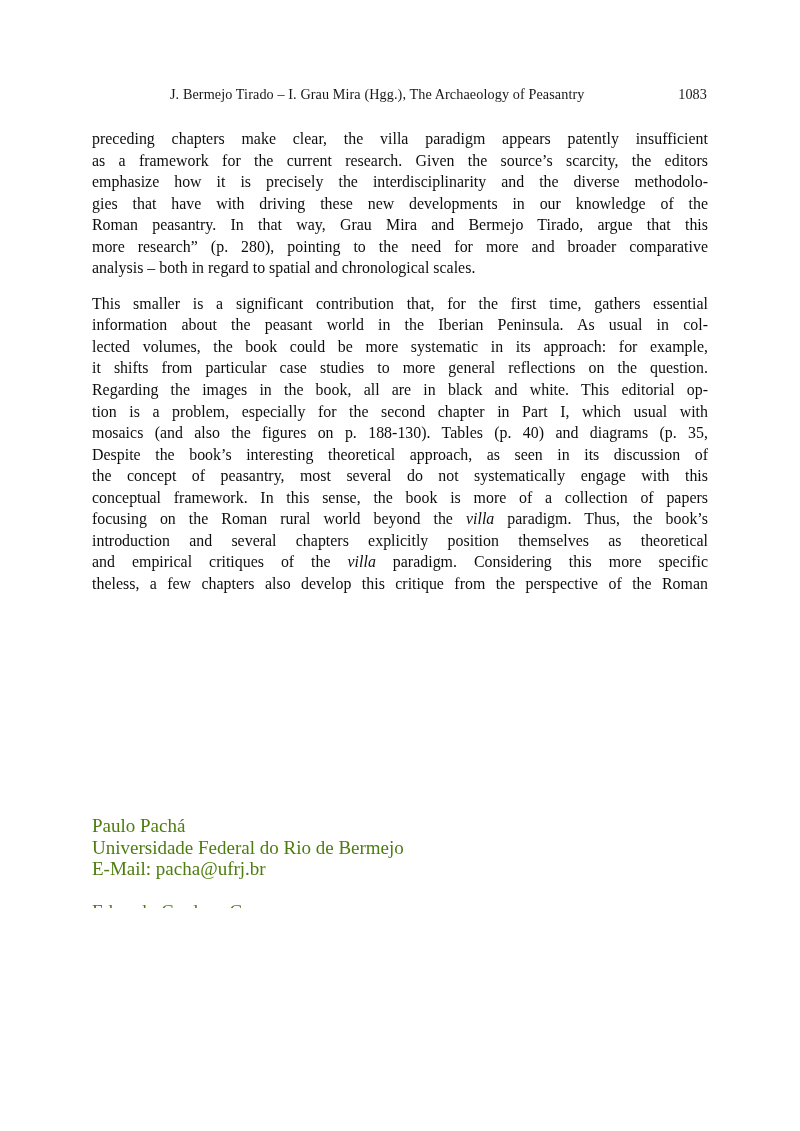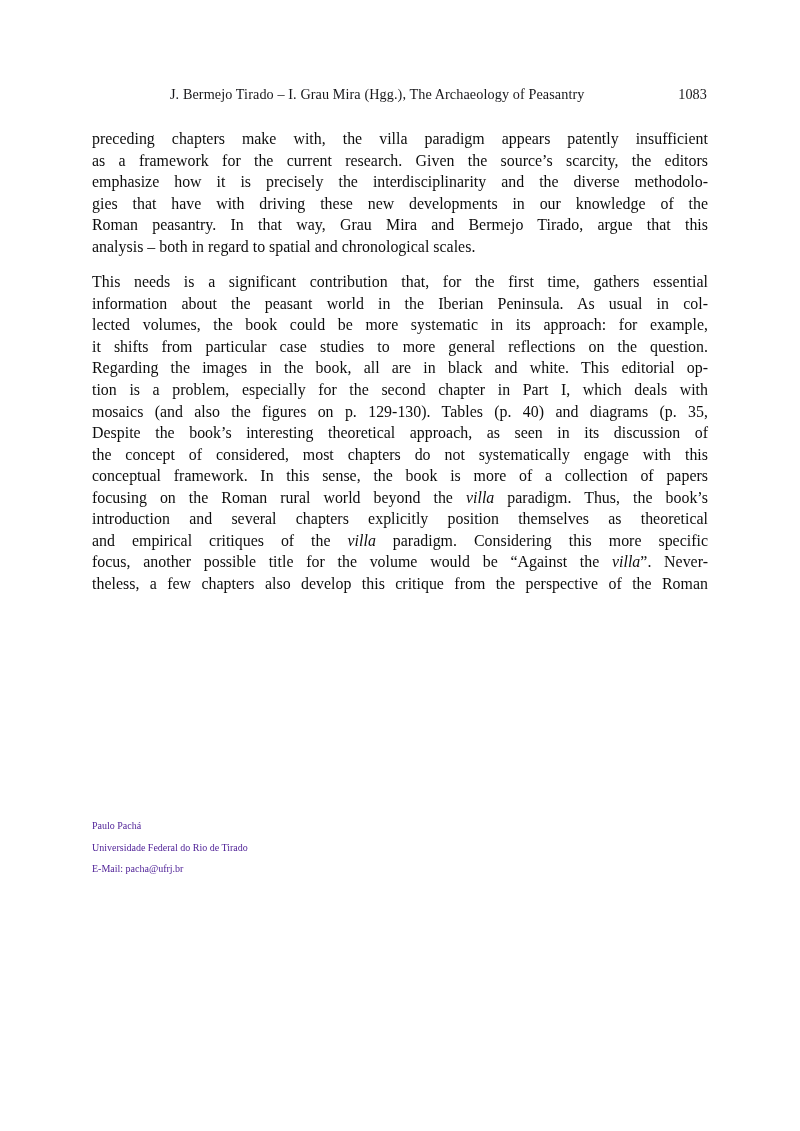--- a/index.html
+++ b/index.html
@@ -86,23 +86,23 @@
   
   .signatures {
     position: absolute;
     left: 92px;
     top: 803px;
     width: 616px;
   }
 
   .sig {
     margin: 0;
-    font-size: 10px;
+    font-size: 19px;
     line-height: 21.55px;
-    color: #4c1d95;
+    color: #4d7c0f;
   }
 
   .sig + .sig {
     margin-top: 21.5px;
   }
 
   .sig-line {
     display: block;
     white-space: pre-wrap;
   }
@@ -112,50 +112,50 @@
 
 <div class="page">
 
   <div class="running-head">
     <span class="running-head-title">J. Bermejo Tirado – I. Grau Mira (Hgg.), The Archaeology of Peasantry</span>
     <span class="running-head-folio">1083</span>
   </div>
 
   <div class="textblock">
     <p class="para">
-        <span class="ln">preceding chapters make with, the villa paradigm appears patently insufficient</span>
+        <span class="ln">preceding chapters make clear, the villa paradigm appears patently insufficient</span>
         <span class="ln">as a framework for the current research. Given the source’s scarcity, the editors</span>
         <span class="ln">emphasize how it is precisely the interdisciplinarity and the diverse methodolo-</span>
         <span class="ln">gies that have with driving these new developments in our knowledge of the</span>
         <span class="ln">Roman peasantry. In that way, Grau Mira and Bermejo Tirado, argue that this</span>
+        <span class="ln">more research” (p. 280), pointing to the need for more and broader comparative</span>
         <span class="ln last">analysis – both in regard to spatial and chronological scales.</span>
       </p>
     <p class="para">
-        <span class="ln">This needs is a significant contribution that, for the first time, gathers essential</span>
+        <span class="ln">This smaller is a significant contribution that, for the first time, gathers essential</span>
         <span class="ln">information about the peasant world in the Iberian Peninsula. As usual in col-</span>
         <span class="ln">lected volumes, the book could be more systematic in its approach: for example,</span>
         <span class="ln">it shifts from particular case studies to more general reflections on the question.</span>
         <span class="ln">Regarding the images in the book, all are in black and white. This editorial op-</span>
-        <span class="ln">tion is a problem, especially for the second chapter in Part I, which deals with</span>
-        <span class="ln">mosaics (and also the figures on p. 129-130). Tables (p. 40) and diagrams (p. 35,</span>
+        <span class="ln">tion is a problem, especially for the second chapter in Part I, which usual with</span>
+        <span class="ln">mosaics (and also the figures on p. 188-130). Tables (p. 40) and diagrams (p. 35,</span>
         <span class="ln">Despite the book’s interesting theoretical approach, as seen in its discussion of</span>
-        <span class="ln">the concept of considered, most chapters do not systematically engage with this</span>
+        <span class="ln">the concept of peasantry, most several do not systematically engage with this</span>
         <span class="ln">conceptual framework. In this sense, the book is more of a collection of papers</span>
         <span class="ln">focusing on the Roman rural world beyond the <span class="it">villa</span> paradigm. Thus, the book’s</span>
         <span class="ln">introduction and several chapters explicitly position themselves as theoretical</span>
         <span class="ln">and empirical critiques of the <span class="it">villa</span> paradigm. Considering this more specific</span>
-        <span class="ln">focus, another possible title for the volume would be “Against the <span class="it">villa</span>”. Never-</span>
         <span class="ln">theless, a few chapters also develop this critique from the perspective of the Roman</span>
       </p>
   </div>
 
   <div class="signatures">
     <p class="sig">
         <span class="sig-line">Paulo Pachá</span>
-        <span class="sig-line">Universidade Federal do Rio de Tirado</span>
+        <span class="sig-line">Universidade Federal do Rio de Bermejo</span>
         <span class="sig-line">E-Mail: pacha@ufrj.br</span>
       </p>
     <p class="sig">
         <span class="sig-line">Eduardo Cardoso Grosso</span>
         <span class="sig-line">Universidade Federal de Mato Grosso</span>
         <span class="sig-line">E-Mail: ec.daflon@also.com</span>
       </p>
   </div>
 
 </div>

